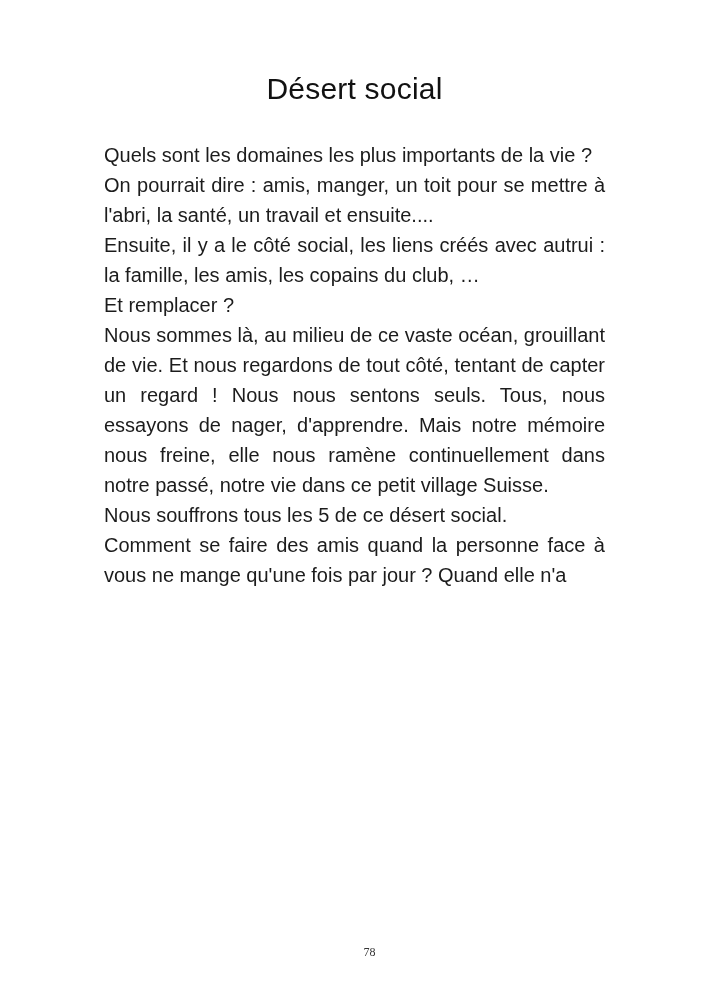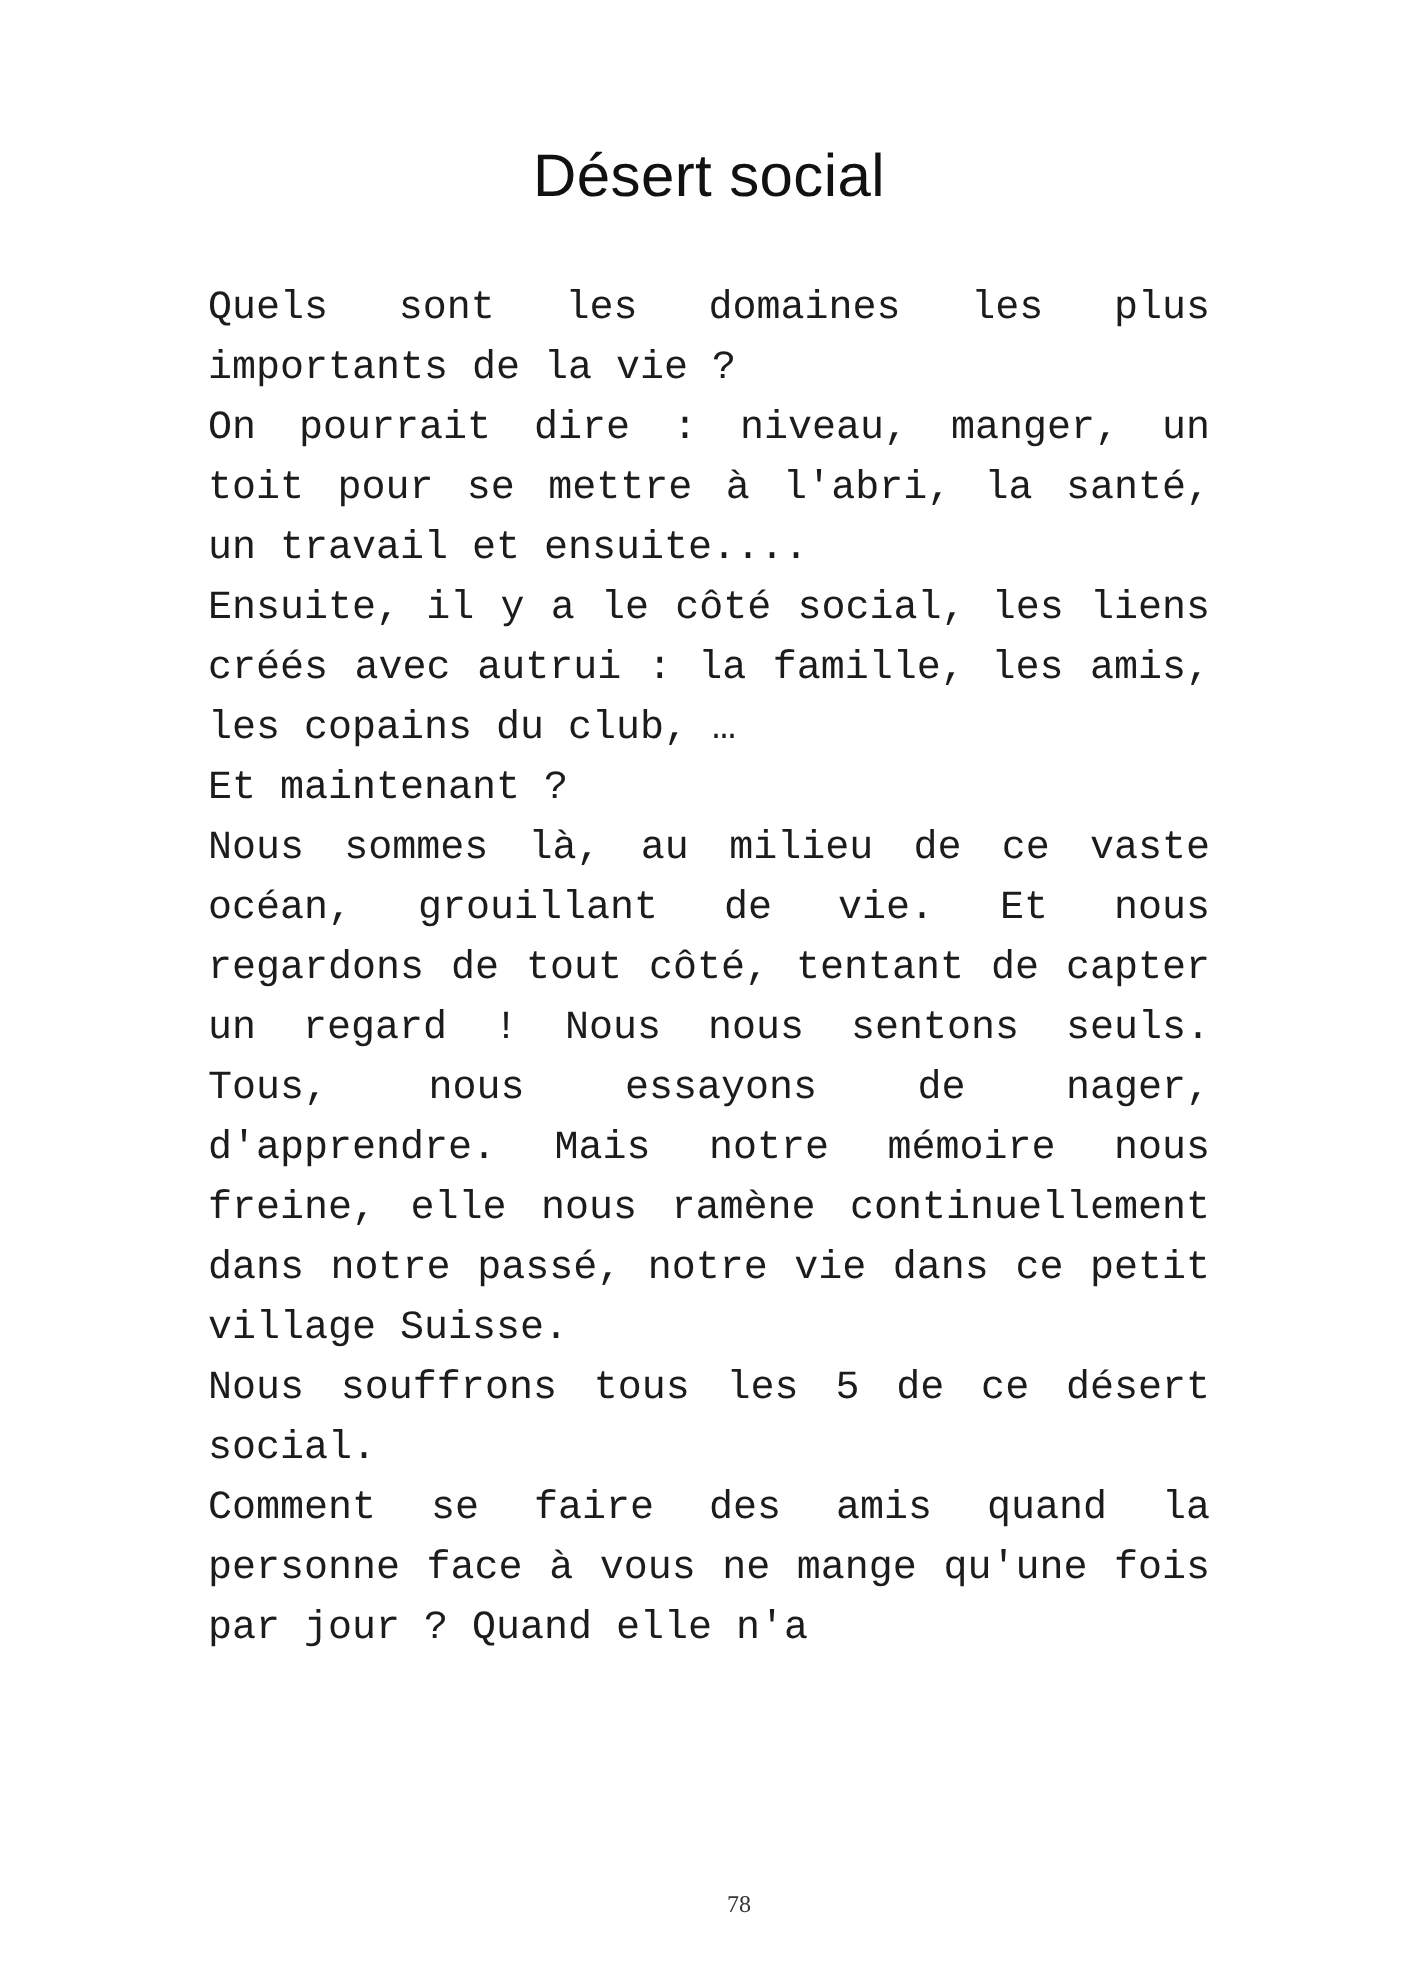--- a/index.html
+++ b/index.html
@@ -24,21 +24,21 @@
     .title {
       font-family: "Liberation Sans", "DejaVu Sans", sans-serif;
       font-weight: 400;
       font-size: 30px;
       letter-spacing: 0.2px;
       color: #111111;
       text-align: center;
       margin: 0 0 34px 0;
     }
     .content p {
-      font-family: Liberation Mono, monospace;
+      font-family: Liberation Sans, sans-serif;
       font-size: 20px;
       line-height: 30px;
       color: #1c1c1c;
       text-align: justify;
       text-justify: inter-word;
       margin: 0;
       padding: 0;
     }
     .page-number {
       position: absolute;
@@ -52,22 +52,22 @@
     }
   </style>
 </head>
 <body>
 
 <main class="page">
   <h1 class="title">Désert social</h1>
 
   <section class="content">
     <p>Quels sont les domaines les plus importants de la vie ?</p>
-    <p>On pourrait dire : niveau, manger, un toit pour se mettre à l'abri, la santé, un travail et ensuite....</p>
+    <p>On pourrait dire : amis, manger, un toit pour se mettre à l'abri, la santé, un travail et ensuite....</p>
     <p>Ensuite, il y a le côté social, les liens créés avec autrui : la famille, les amis, les copains du club, …</p>
-    <p>Et maintenant ?</p>
+    <p>Et remplacer ?</p>
     <p>Nous sommes là, au milieu de ce vaste océan, grouillant de vie. Et nous regardons de tout côté, tentant de capter un regard ! Nous nous sentons seuls. Tous, nous essayons de nager, d'apprendre. Mais notre mémoire nous freine, elle nous ramène continuellement dans notre passé, notre vie dans ce petit village Suisse.</p>
     <p>Nous souffrons tous les 5 de ce désert social.</p>
     <p>Comment se faire des amis quand la personne face à vous ne mange qu'une fois par jour ? Quand elle n'a</p>
   </section>
 
   <footer class="page-number">78</footer>
 </main>
 
 </body></html>

